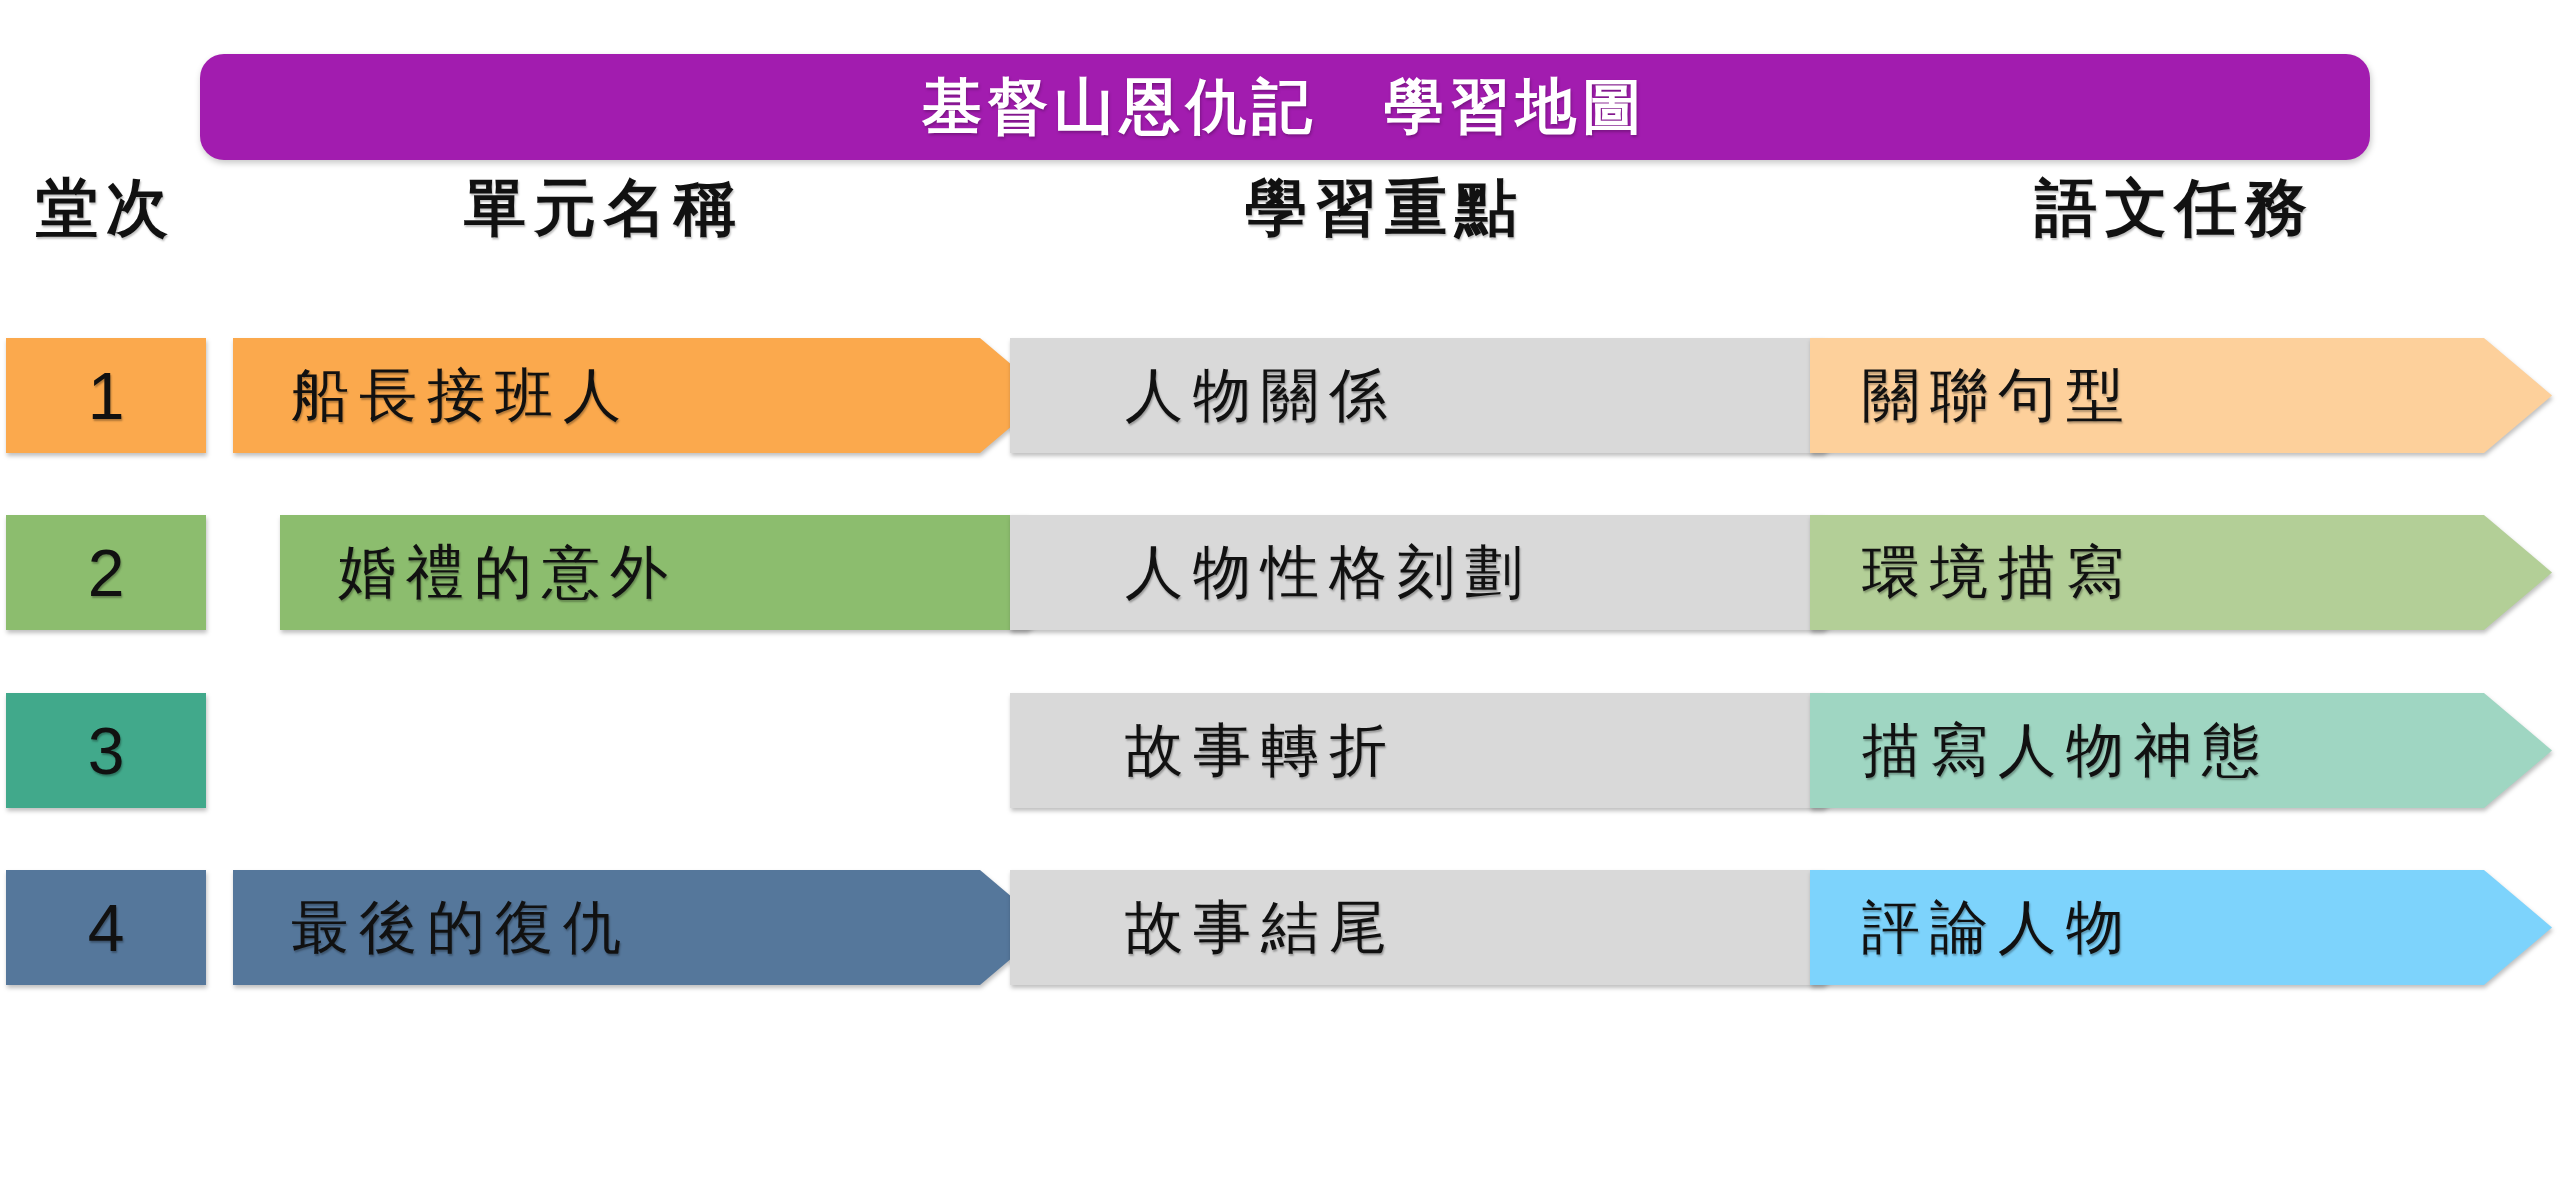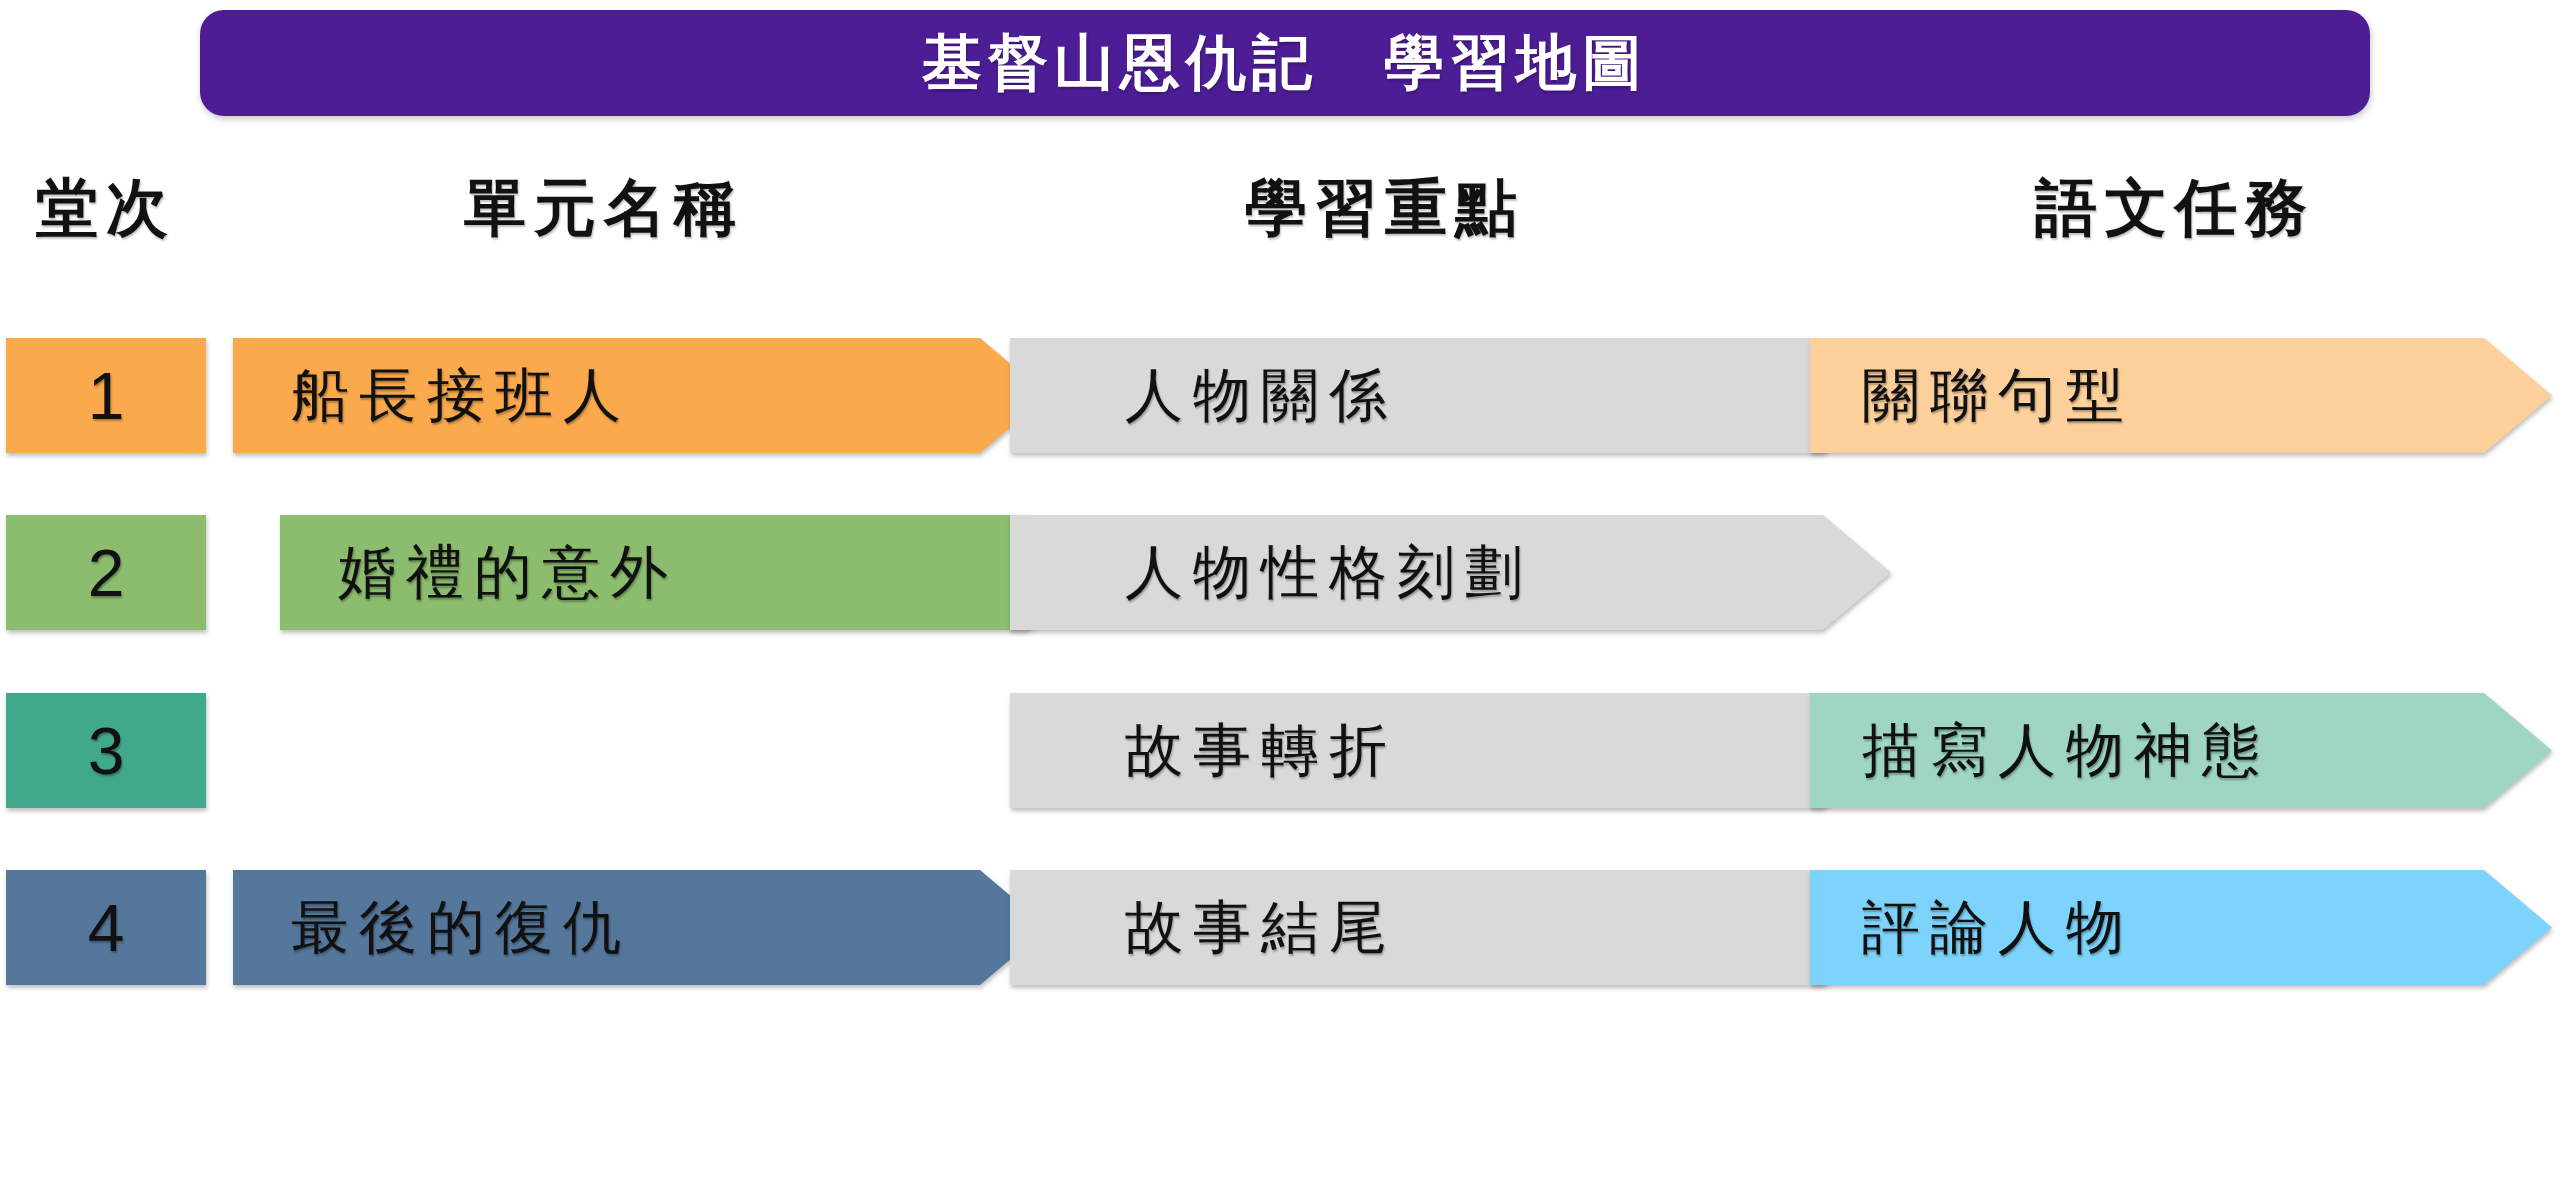--- a/index.html
+++ b/index.html
@@ -68,21 +68,21 @@
   .arrow.unit  { padding-left: 58px; }
   .arrow.focus { padding-left: 115px; }
   .arrow.task  { padding-left: 52px; }
 </style>
 </head>
 <body style="background: rgb(255, 255, 255);">
 
 <div class="stage">
 
   <div class="banner-wrap">
-    <div class="banner" style="background-color: #4c1d95;">基督山恩仇記　學習地圖</div>
+    <div class="banner" style="background-color: #a21caf; margin-top: 44px;">基督山恩仇記　學習地圖</div>
   </div>
 
   <div class="col-header hdr-session">堂次</div>
   <div class="col-header hdr-unit">單元名稱</div>
   <div class="col-header hdr-focus">學習重點</div>
   <div class="col-header hdr-task">語文任務</div>
 
   <div class="row row-1">
     <div class="shape-wrap numbox-wrap">
       <div class="numbox" style="background-color: rgb(251, 169, 77);">1</div>
@@ -100,20 +100,23 @@
 
   <div class="row row-2">
     <div class="shape-wrap numbox-wrap">
       <div class="numbox" style="background-color: rgb(140, 189, 110);">2</div>
     </div>
     <div class="shape-wrap unit-wrap">
       <div class="arrow unit" style="background-color: rgb(140, 189, 110); margin-left: 47px;">婚禮的意外</div>
     </div>
     <div class="shape-wrap focus-wrap">
       <div class="arrow focus" style="background-color: rgb(217, 217, 217);">人物性格刻劃</div>
+    </div>
+    <div class="shape-wrap task-wrap">
+      <div class="arrow task" style="background-color: rgb(179, 207, 151);">環境描寫</div>
     </div>
   </div>
 
   <div class="row row-3">
     <div class="shape-wrap numbox-wrap">
       <div class="numbox" style="background-color: rgb(65, 169, 139);">3</div>
     </div>
     <div class="shape-wrap focus-wrap">
       <div class="arrow focus" style="background-color: rgb(217, 217, 217);">故事轉折</div>
     </div>

